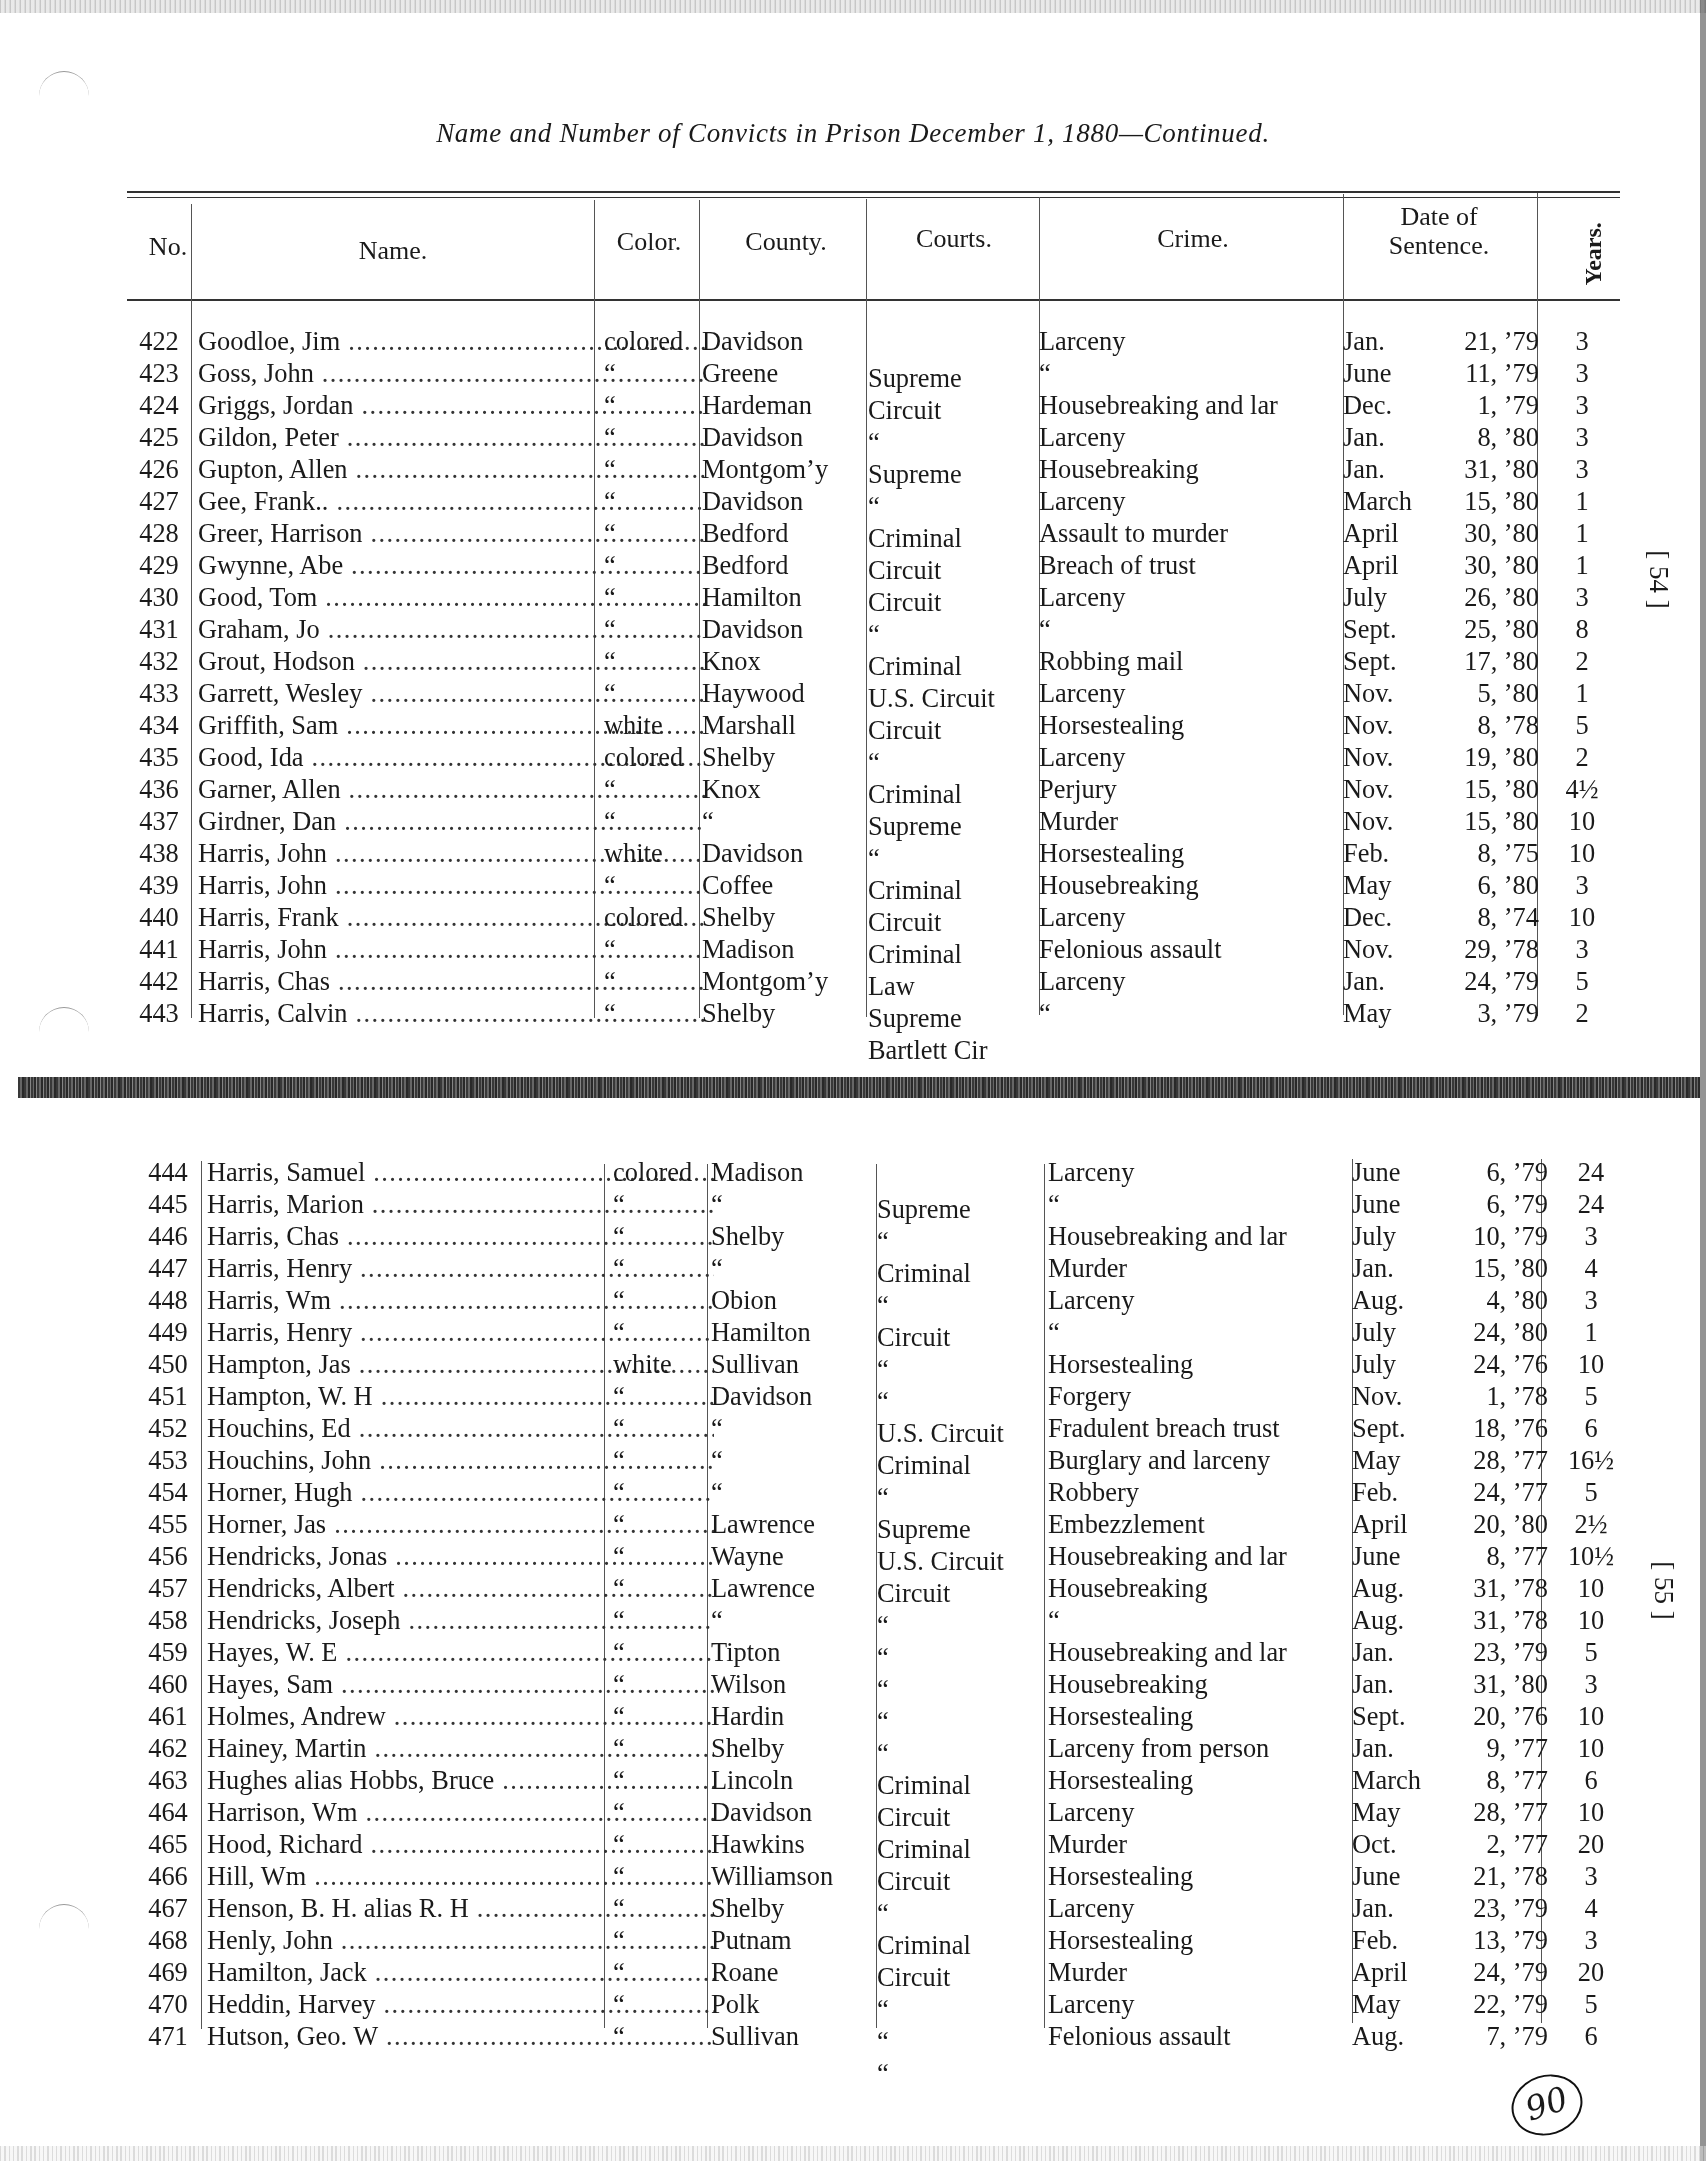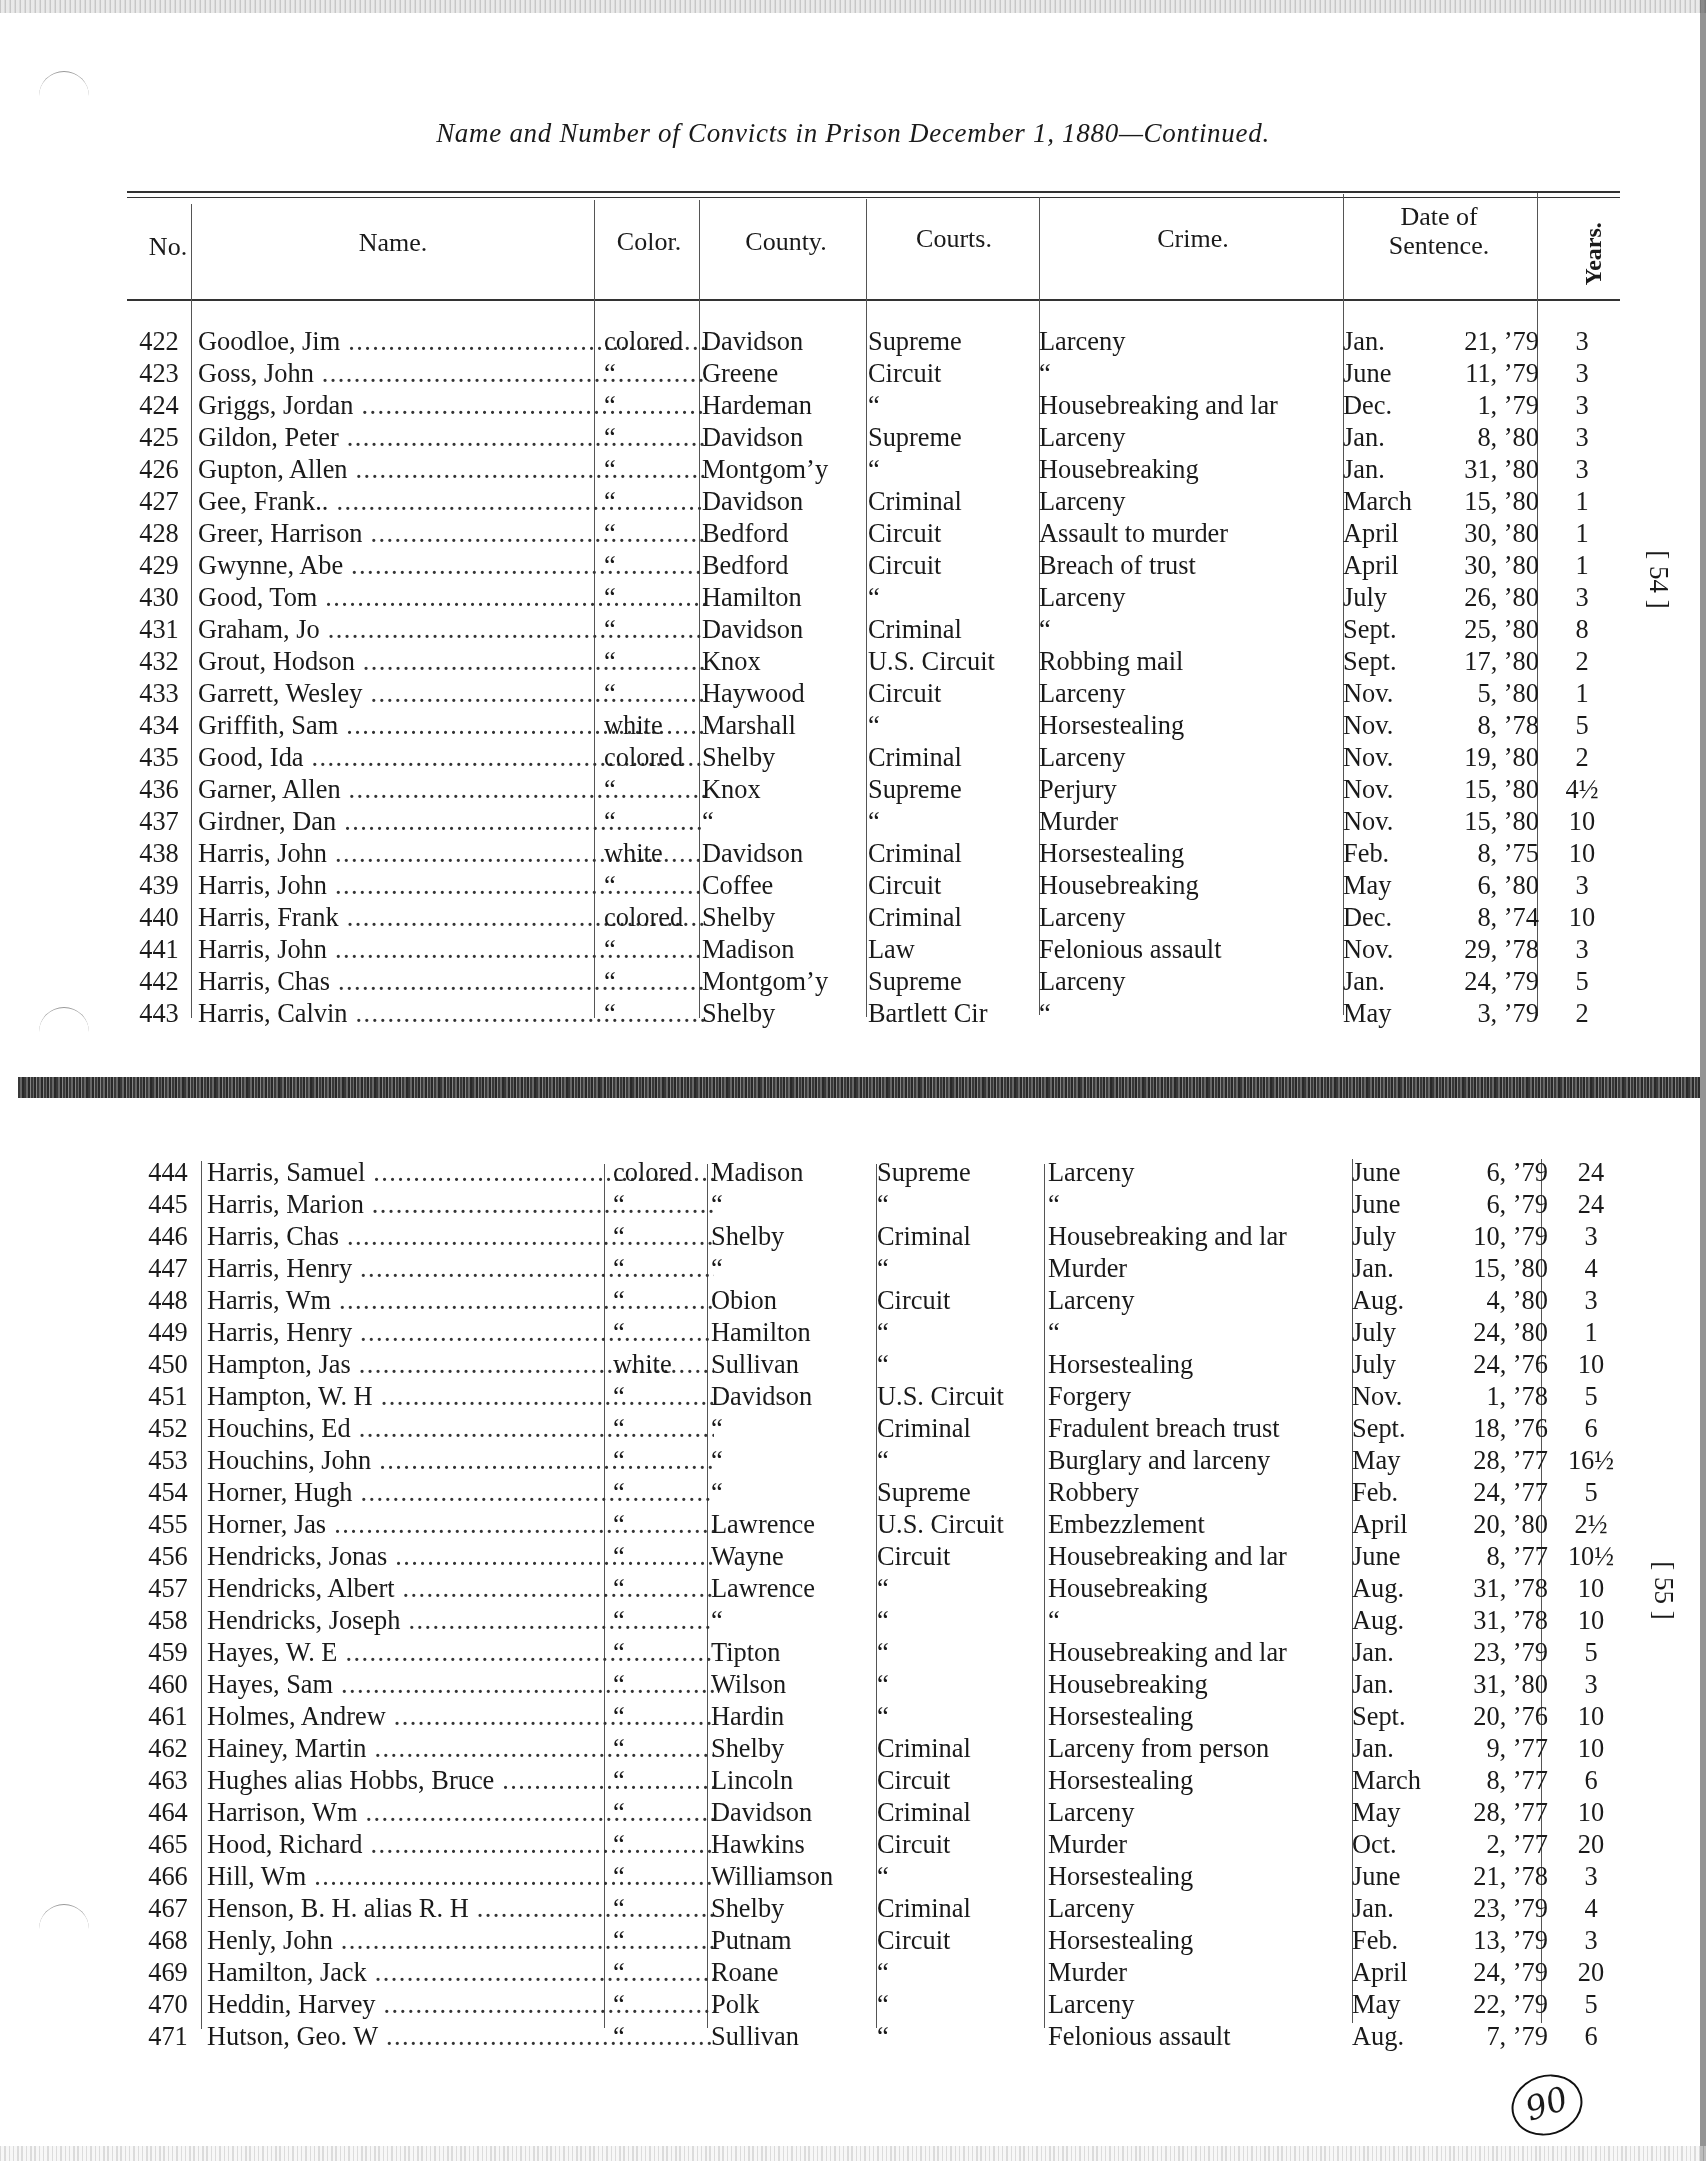--- a/index.html
+++ b/index.html
@@ -28,21 +28,21 @@
   .years-hdr { position: absolute; font-family: "Liberation Serif", serif; font-size: 24px; font-weight: bold;
     transform: rotate(-90deg); transform-origin: center; }
   .tbl { position: absolute; left: 127px; width: 1493px; }
   .row { position: relative; height: 32px; font-family: "Liberation Serif", serif; font-size: 26.4px; line-height: 31px; white-space: nowrap; }
   .row > span { position: absolute; top: 0; }
   .c-no { left: 0; width: 64px; text-align: center; }
   .c-name { left: 71px; width: 507px; overflow: hidden; }
   .c-name .dots { letter-spacing: 1.4px; color: #333; }
   .c-color { left: 477px; width: 107px; text-align: left; }
   .c-county { left: 575px; width: 171px; }
-  .c-court { left: 741px; width: 181px; }
+  .c-court { left: 741px; width: 181px; margin-top: 37px; }
   .c-crime { left: 912px; width: 300px; }
   .c-month { left: 1216px; width: 86px; }
   .c-day { left: 1279px; width: 133px; text-align: right; }
   .c-years { left: 1421px; width: 68px; text-align: center; }
   .pg { position: absolute; font-family: "Liberation Serif", serif; font-size: 27px; transform: rotate(90deg); white-space: nowrap; }
   .handpg { position: absolute; left: 1511px; top: 2075px; width: 68px; height: 56px; border: 2.1px solid #111; border-radius: 50%;
     transform: rotate(-18deg); font-family: "DejaVu Serif", serif; font-style: italic; font-size: 33px; text-align: center; line-height: 54px; }
 </style>
 </head>
 <body>
@@ -54,21 +54,21 @@
 <div class="punch" style="top:1007px"></div>
 <div class="punch" style="top:1904px"></div>
 
 <div class="title">Name and Number of Convicts in Prison December 1, 1880—Continued.</div>
 
 <div class="dbl" style="top:191px"></div>
 <div class="rule" style="top:299px"></div>
 
 <div>
   <div class="hdr" style="left:143px;top:232px;width:50px">No.</div>
-  <div class="hdr" style="left:193px;top:228px;width:400px">Name.</div>
+  <div class="hdr" style="left:193px;top:236px;width:400px">Name.</div>
   <div class="hdr" style="left:599px;top:227px;width:100px">Color.</div>
   <div class="hdr" style="left:704px;top:227px;width:164px">County.</div>
   <div class="hdr" style="left:870px;top:224px;width:168px">Courts.</div>
   <div class="hdr" style="left:1043px;top:224px;width:300px">Crime.</div>
   <div class="hdr" style="left:1346px;top:202px;width:186px">
     <div>Date of</div>
     <div>Sentence.</div>
   </div>
   <div class="years-hdr" style="left:1550px;top:229px;width:86px">Years.</div>
 </div>

